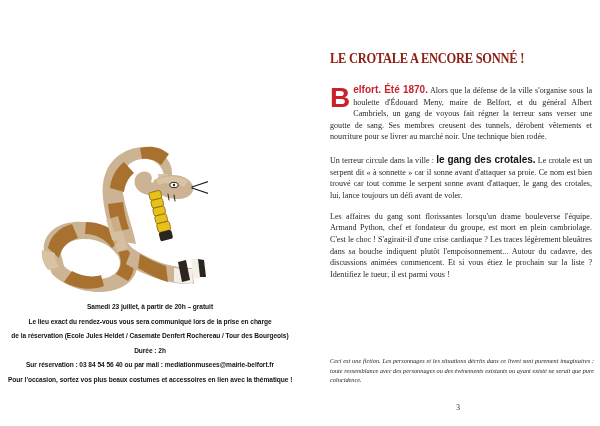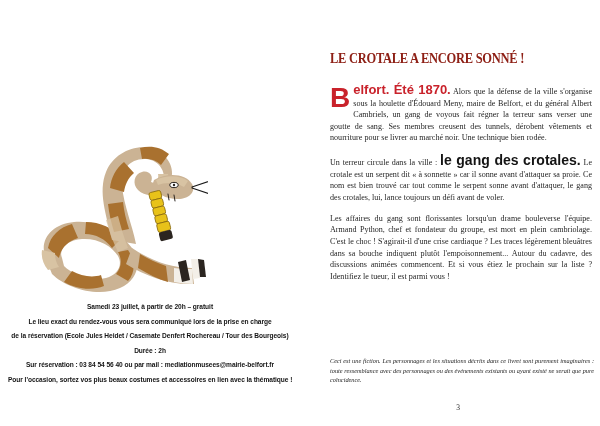--- a/index.html
+++ b/index.html
@@ -94,27 +94,27 @@
     font-weight: bold;
     font-size: 28px;
     line-height: 24px;
     color: #c9222b;
     padding: 1px 3px 0 0;
     margin-top: 1px;
   }
   .lead-intro {
     font-family: "Liberation Sans", sans-serif;
     font-weight: bold;
-    font-size: 13px;
+    font-size: 10px;
     color: #c9222b;
   }
   .inline-bold {
     font-family: "Liberation Sans", sans-serif;
     font-weight: bold;
-    font-size: 14px;
+    font-size: 10px;
     color: #141414;
   }
   .disclaimer {
     position: absolute;
     left: 22px;
     top: 356px;
     width: 264px;
     font-style: italic;
     font-size: 6.3px;
     line-height: 9.6px;

